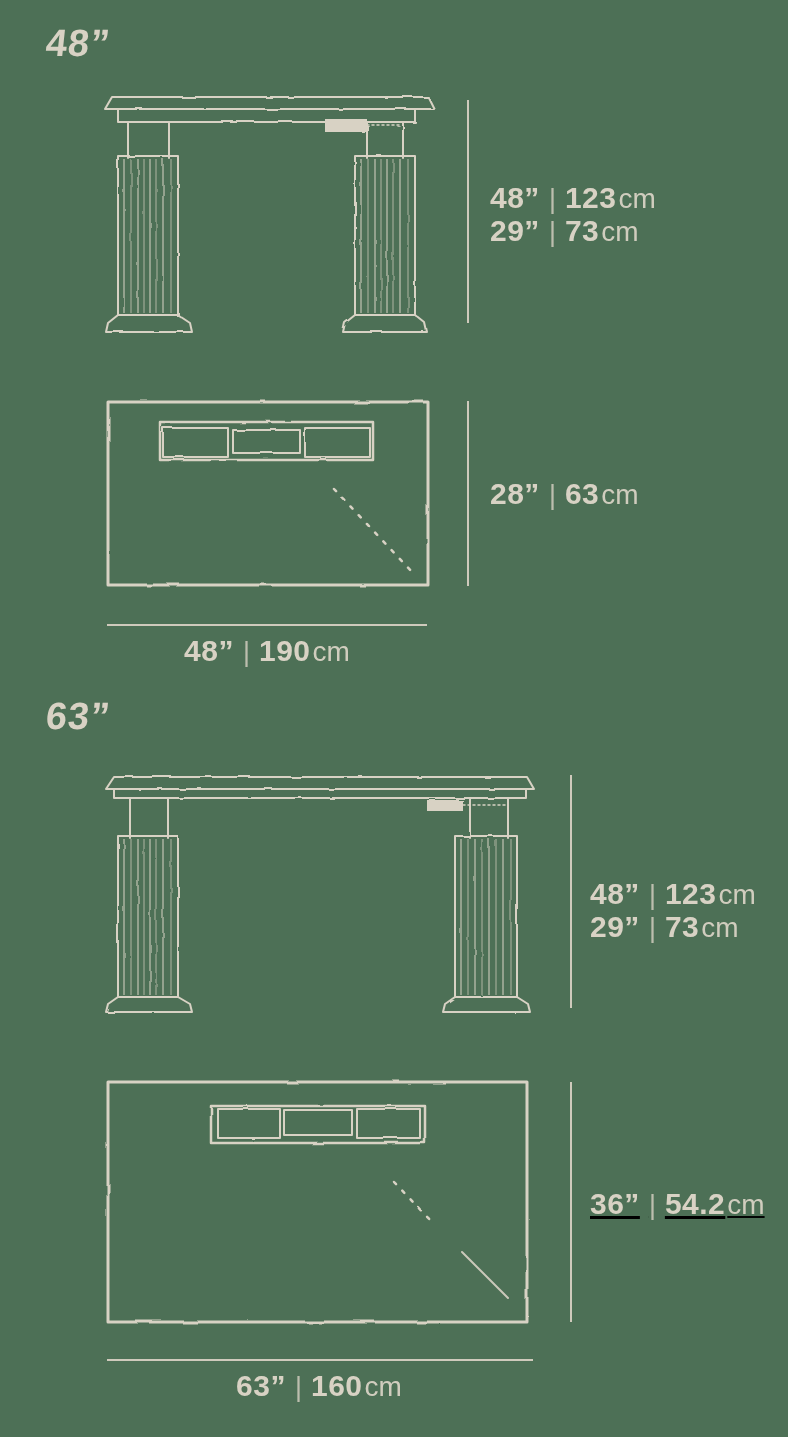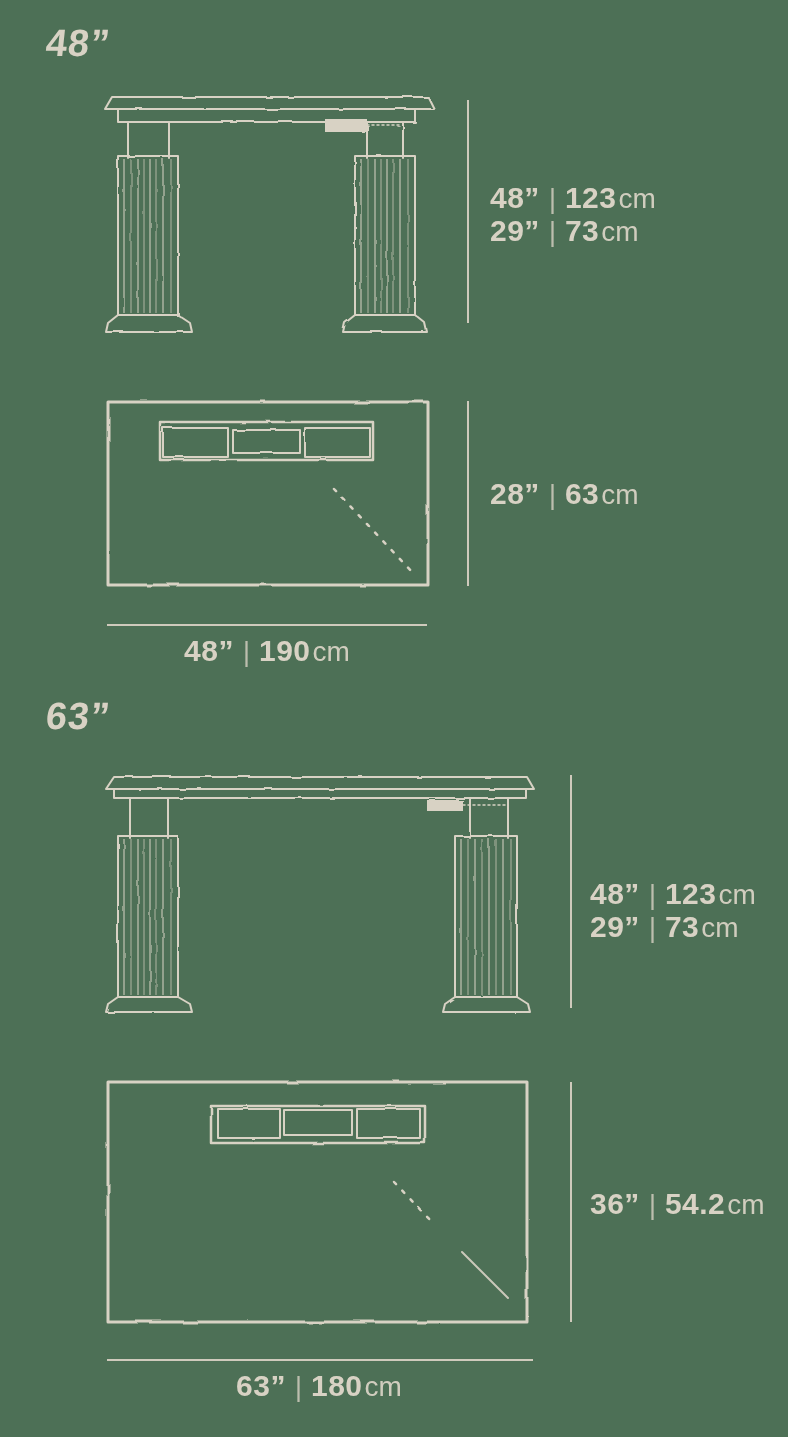--- a/index.html
+++ b/index.html
@@ -223,32 +223,32 @@
         <rect class="s" x="113" y="30" width="62" height="29" stroke-width="2"></rect>
         <rect class="s" x="179" y="31" width="68" height="25" stroke-width="2"></rect>
         <rect class="s" x="252" y="30" width="63" height="29" stroke-width="2"></rect>
       </g>
       <line class="s" x1="289" y1="103" x2="327" y2="143" stroke-width="2.5" stroke-dasharray="3 9"></line>
       <line class="s" x1="357" y1="173" x2="403" y2="219" stroke-width="2" opacity="0.9"></line>
     </g>
   </svg>
 
   <div class="vline" style="left:570px; top:1082px; height:240px;"></div>
-  <div class="dimrows" style="left:590px; top:1188px;">
+  <div class="dimrows" style="left:590px; top:1188px;text-decoration:underline;">
     <div class="dim-row">
       <span class="din">36”</span>
       <span class="dsep">|</span>
       <span class="dval">54.2</span>
       <span class="dunit">cm</span>
     </div>
   </div>
 
   <div class="hline" style="left:107px; top:1359px; width:426px;"></div>
   <div class="center-label" style="left:105px; top:1370px; width:428px;">
     <div class="dim-row">
       <span class="din">63”</span>
       <span class="dsep">|</span>
-      <span class="dval">180</span>
+      <span class="dval">160</span>
       <span class="dunit">cm</span>
     </div>
   </div>
 
 </div>
 
 </body></html>

